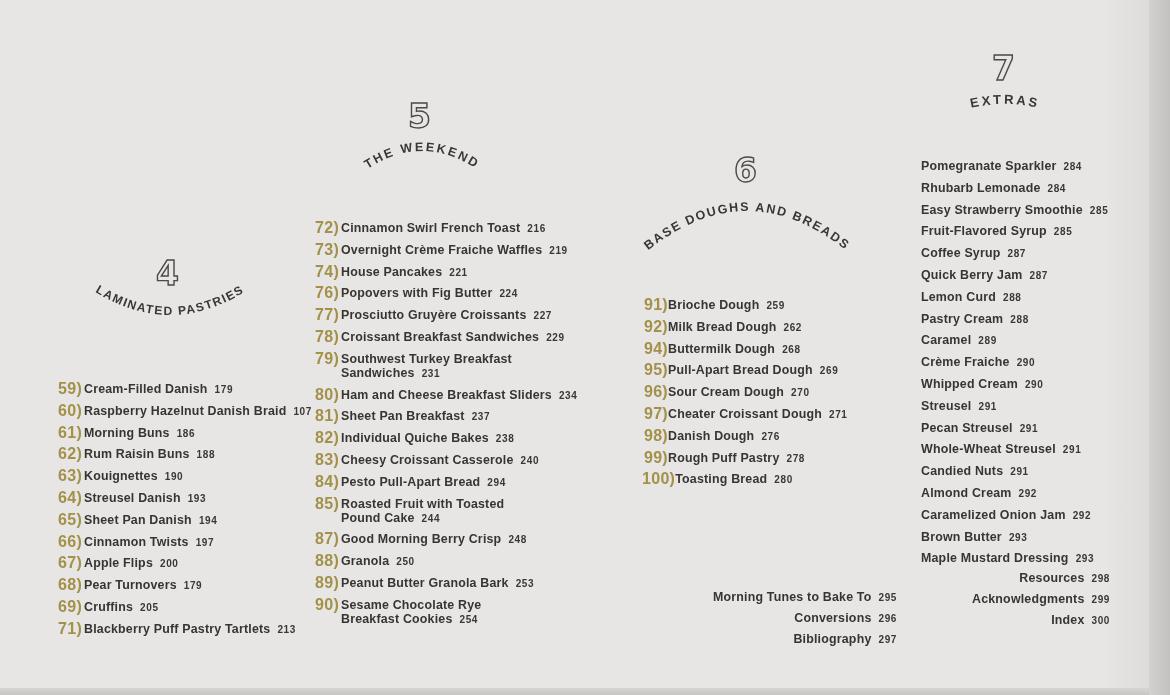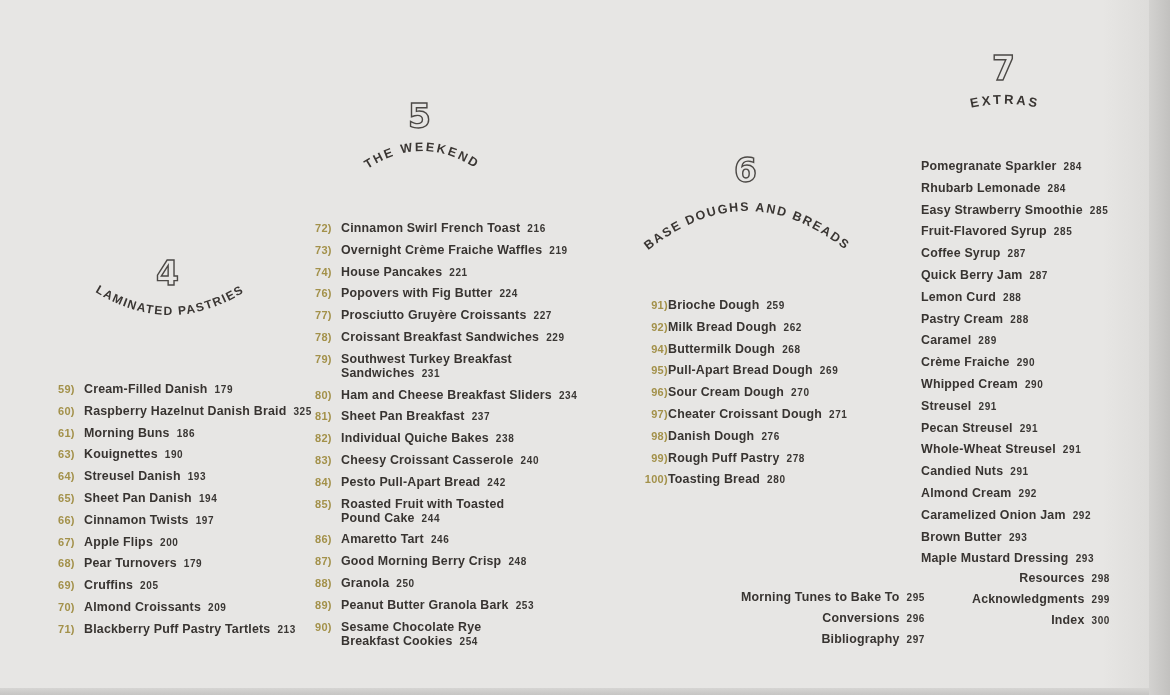--- a/index.html
+++ b/index.html
@@ -32,21 +32,21 @@
     font-family:"Liberation Sans",sans-serif;font-weight:700;fill:#3a3633;
   }
   .t4 text{font-size:12px;letter-spacing:1.5px;}
   .t5 text{font-size:12.5px;letter-spacing:2.2px;}
   .t6 text{font-size:12.5px;letter-spacing:1.7px;}
   .t7 text{font-size:13px;letter-spacing:2.6px;}
   
   .toc-list{position:absolute;}
   .entry{display:flex;line-height:14px;margin-bottom:6.8px;
     font-weight:700;color:#383431;font-size:12.4px;letter-spacing:0.2px;}
-  .enum{flex:0 0 26px;color:#a3914a;font-size:11px;letter-spacing:0.3px;}
+  .enum{flex:0 0 26px;color:#a3914a;font-size:16px;letter-spacing:0.3px;}
   .etext{white-space:pre;}
   .t{white-space:pre;}
   .pnum{font-size:10px;letter-spacing:0.6px;margin-left:7px;color:#3a3734;}
   
   .bm{position:absolute;text-align:right;}
   .bm .entry{display:block;line-height:21px;margin:0;}
 </style>
 </head>
 <body>
 
@@ -86,28 +86,32 @@
 
   <div class="toc-list" style="left:58px;top:382px;width:280px;">
 
       <div class="entry">
         <span class="enum">59)</span>
         <span class="etext"><span class="t">Cream-Filled Danish</span><span class="pnum">179</span></span>
       </div>
 
       <div class="entry">
         <span class="enum">60)</span>
-        <span class="etext"><span class="t">Raspberry Hazelnut Danish Braid</span><span class="pnum">325</span></span>
+        <span class="etext"><span class="t">Raspberry Hazelnut Danish Braid</span><span class="pnum">107</span></span>
       </div>
 
       <div class="entry">
         <span class="enum">61)</span>
         <span class="etext"><span class="t">Morning Buns</span><span class="pnum">186</span></span>
       </div>
 
+      <div class="entry">
+        <span class="enum">62)</span>
+        <span class="etext"><span class="t">Rum Raisin Buns</span><span class="pnum">188</span></span>
+      </div>
 
       <div class="entry">
         <span class="enum">63)</span>
         <span class="etext"><span class="t">Kouignettes</span><span class="pnum">190</span></span>
       </div>
 
       <div class="entry">
         <span class="enum">64)</span>
         <span class="etext"><span class="t">Streusel Danish</span><span class="pnum">193</span></span>
       </div>
@@ -130,24 +134,20 @@
       <div class="entry">
         <span class="enum">68)</span>
         <span class="etext"><span class="t">Pear Turnovers</span><span class="pnum">179</span></span>
       </div>
 
       <div class="entry">
         <span class="enum">69)</span>
         <span class="etext"><span class="t">Cruffins</span><span class="pnum">205</span></span>
       </div>
 
-      <div class="entry">
-        <span class="enum">70)</span>
-        <span class="etext"><span class="t">Almond Croissants</span><span class="pnum">209</span></span>
-      </div>
 
       <div class="entry">
         <span class="enum">71)</span>
         <span class="etext"><span class="t">Blackberry Puff Pastry Tartlets</span><span class="pnum">213</span></span>
       </div>
     </div>
 
   <div class="toc-list" style="left:315px;top:221px;width:290px;">
 
       <div class="entry">
@@ -202,33 +202,29 @@
         <span class="etext"><span class="t">Individual Quiche Bakes</span><span class="pnum">238</span></span>
       </div>
 
       <div class="entry">
         <span class="enum">83)</span>
         <span class="etext"><span class="t">Cheesy Croissant Casserole</span><span class="pnum">240</span></span>
       </div>
 
       <div class="entry">
         <span class="enum">84)</span>
-        <span class="etext"><span class="t">Pesto Pull-Apart Bread</span><span class="pnum">242</span></span>
+        <span class="etext"><span class="t">Pesto Pull-Apart Bread</span><span class="pnum">294</span></span>
       </div>
 
       <div class="entry">
         <span class="enum">85)</span>
         <span class="etext"><span class="t">Roasted Fruit with Toasted
 Pound Cake</span><span class="pnum">244</span></span>
       </div>
 
-      <div class="entry">
-        <span class="enum">86)</span>
-        <span class="etext"><span class="t">Amaretto Tart</span><span class="pnum">246</span></span>
-      </div>
 
       <div class="entry">
         <span class="enum">87)</span>
         <span class="etext"><span class="t">Good Morning Berry Crisp</span><span class="pnum">248</span></span>
       </div>
 
       <div class="entry">
         <span class="enum">88)</span>
         <span class="etext"><span class="t">Granola</span><span class="pnum">250</span></span>
       </div>
@@ -366,21 +362,21 @@
 
       <div class="entry">
         <span class="etext"><span class="t">Brown Butter</span><span class="pnum">293</span></span>
       </div>
 
       <div class="entry">
         <span class="etext"><span class="t">Maple Mustard Dressing</span><span class="pnum">293</span></span>
       </div>
     </div>
 
-  <div class="bm" style="left:668px;top:587px;width:257px;">
+  <div class="bm" style="left:640px;top:587px;width:257px;">
 
       <div class="entry"><span class="t">Morning Tunes to Bake To</span><span class="pnum">295</span></div>
 
       <div class="entry"><span class="t">Conversions</span><span class="pnum">296</span></div>
 
       <div class="entry"><span class="t">Bibliography</span><span class="pnum">297</span></div>
     </div>
 
   <div class="bm" style="left:860px;top:568px;width:250px;">
 

